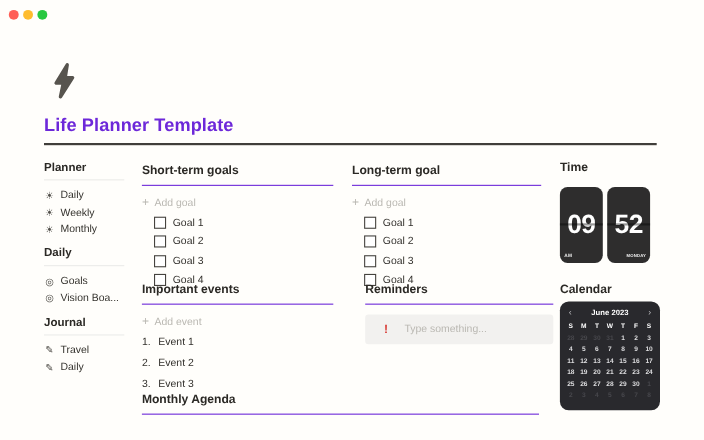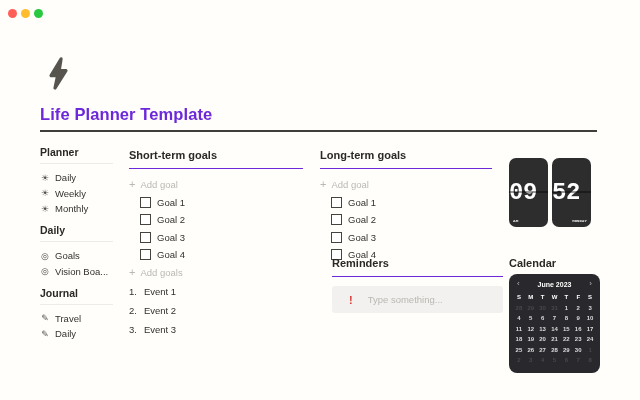--- a/index.html
+++ b/index.html
@@ -46,21 +46,21 @@
   .num-row{display:flex;gap:7px;margin-top:8px;font-size:9.5px;color:#33312d;}
 
   .callout{margin-top:9px;height:27px;background:#f2f1ef;border-radius:3px;display:flex;align-items:center;
            padding:0 10px 0 17px;gap:15px;}
   .callout .bang{color:#d83a34;font-weight:700;font-size:11px;}
   .callout .ph{color:#bab8b2;font-size:9.5px;}
 
   
   .clock-row{display:flex;gap:4px;margin-top:12px;}
   .flip-card{position:relative;width:39px;height:69px;background:#2e2d2d;border-radius:7px;
-             display:flex;align-items:center;font-family:Liberation Mono, monospace;}
+             display:flex;align-items:center;justify-content:center;}
   .digits{color:#fff;font-weight:700;font-size:24px;letter-spacing:-.5px;}
   .flip-split{position:absolute;left:0;right:0;top:33px;height:2px;background:rgba(0,0,0,.4);}
   .flip-sub{position:absolute;bottom:4px;color:#efefef;font-weight:700;font-size:7px;letter-spacing:.3px;}
   .flip-sub.left{left:4px;transform:scale(.62);transform-origin:left bottom;}
   .flip-sub.right{right:4px;transform:scale(.55);transform-origin:right bottom;}
 
   
   .cal-card{margin-top:5px;width:91px;height:99px;background:#29292d;border-radius:8px;
             padding:6px 4px 4px;box-sizing:border-box;}
   .cal-head{display:flex;align-items:center;justify-content:space-between;padding:0 4px;}
@@ -154,21 +154,21 @@
           <span>Goal 3</span>
         </div>
         <div class="todo-row">
           <span class="checkbox"></span>
           <span>Goal 4</span>
         </div>
       </div>
   </section>
 
   <section class="block" id="long-goals">
-    <div class="block-h">Long-term goals</div>
+    <div class="block-h">Long-term goal</div>
     <div class="add-row">
       <span class="plus">+</span>
       <span>Add goal</span>
     </div>
     <div>
         <div class="todo-row">
           <span class="checkbox"></span>
           <span>Goal 1</span>
         </div>
         <div class="todo-row">
@@ -180,23 +180,24 @@
           <span>Goal 3</span>
         </div>
         <div class="todo-row">
           <span class="checkbox"></span>
           <span>Goal 4</span>
         </div>
       </div>
   </section>
 
   <section class="block" id="events">
+    <div class="block-h">Important events</div>
     <div class="add-row">
       <span class="plus">+</span>
-      <span>Add goals</span>
+      <span>Add event</span>
     </div>
     <div>
         <div class="num-row">
           <span>1.</span>
           <span>Event 1</span>
         </div>
         <div class="num-row">
           <span>2.</span>
           <span>Event 2</span>
         </div>
@@ -208,22 +209,26 @@
   </section>
 
   <section class="block" id="reminders">
     <div class="block-h">Reminders</div>
     <div class="callout">
       <span class="bang">!</span>
       <span class="ph">Type something...</span>
     </div>
   </section>
 
+  <section class="block" id="agenda">
+    <div class="block-h">Monthly Agenda</div>
+  </section>
 
   <section class="block" id="time-sec">
+    <div class="bare-h">Time</div>
     <div class="clock-row">
       <div class="flip-card">
         <span class="digits">09</span>
         <span class="flip-split"></span>
         <span class="flip-sub left">AM</span>
       </div>
       <div class="flip-card">
         <span class="digits">52</span>
         <span class="flip-split"></span>
         <span class="flip-sub right">MONDAY</span>

